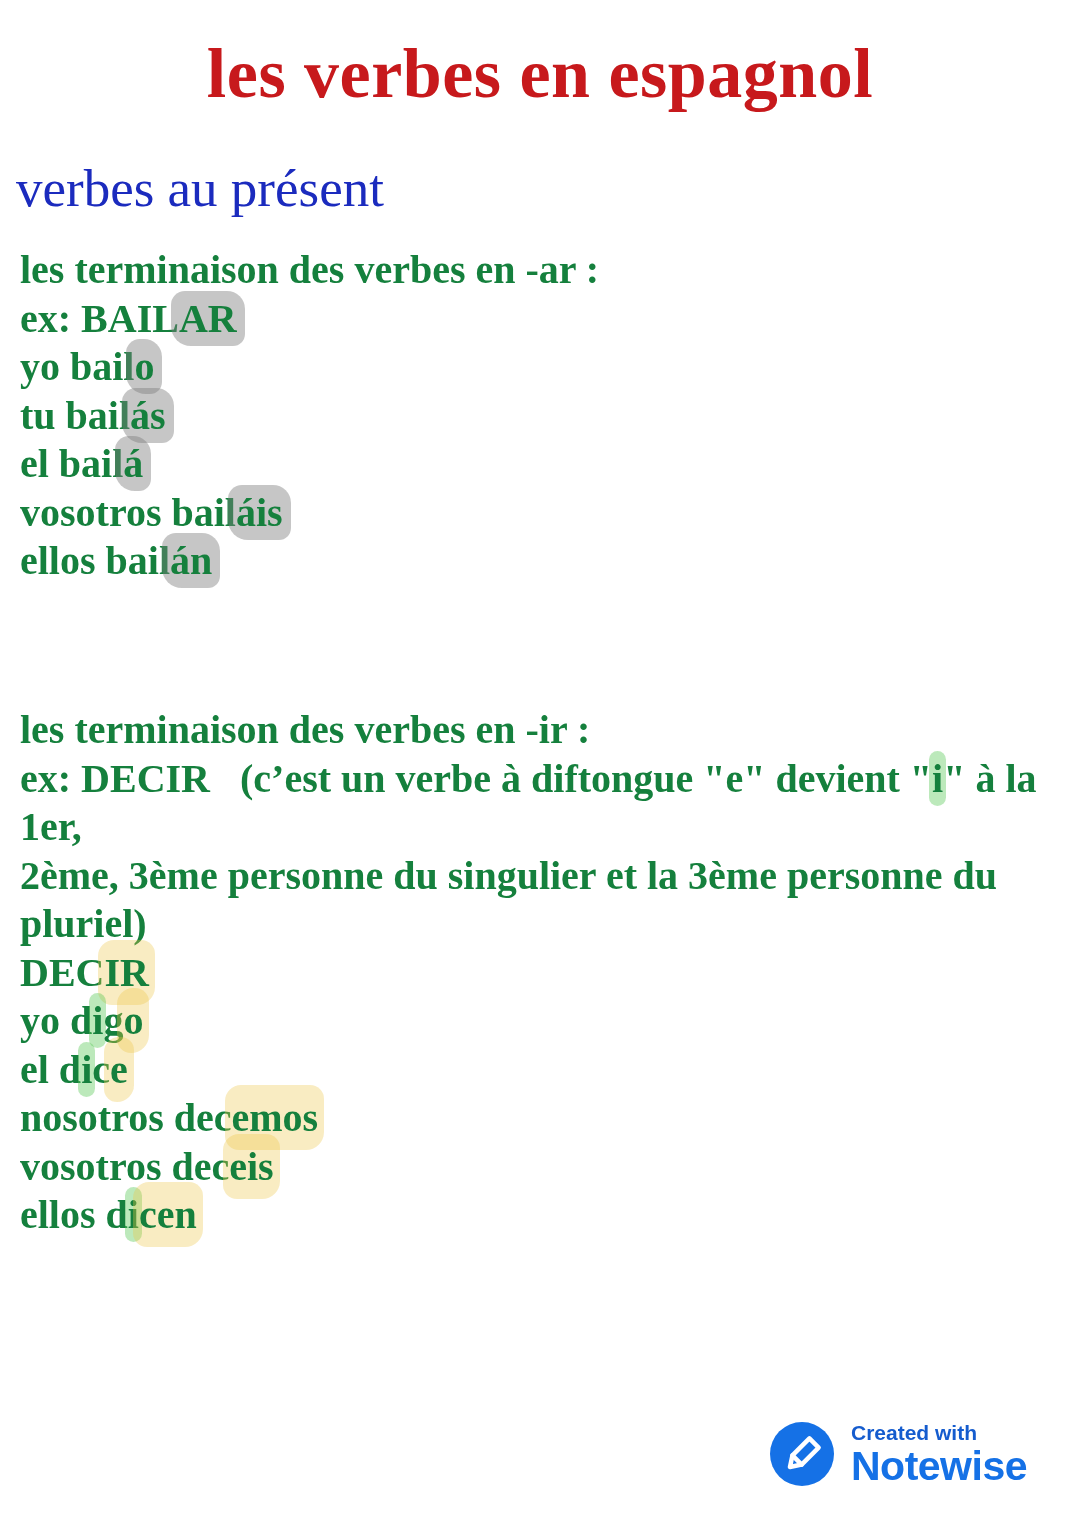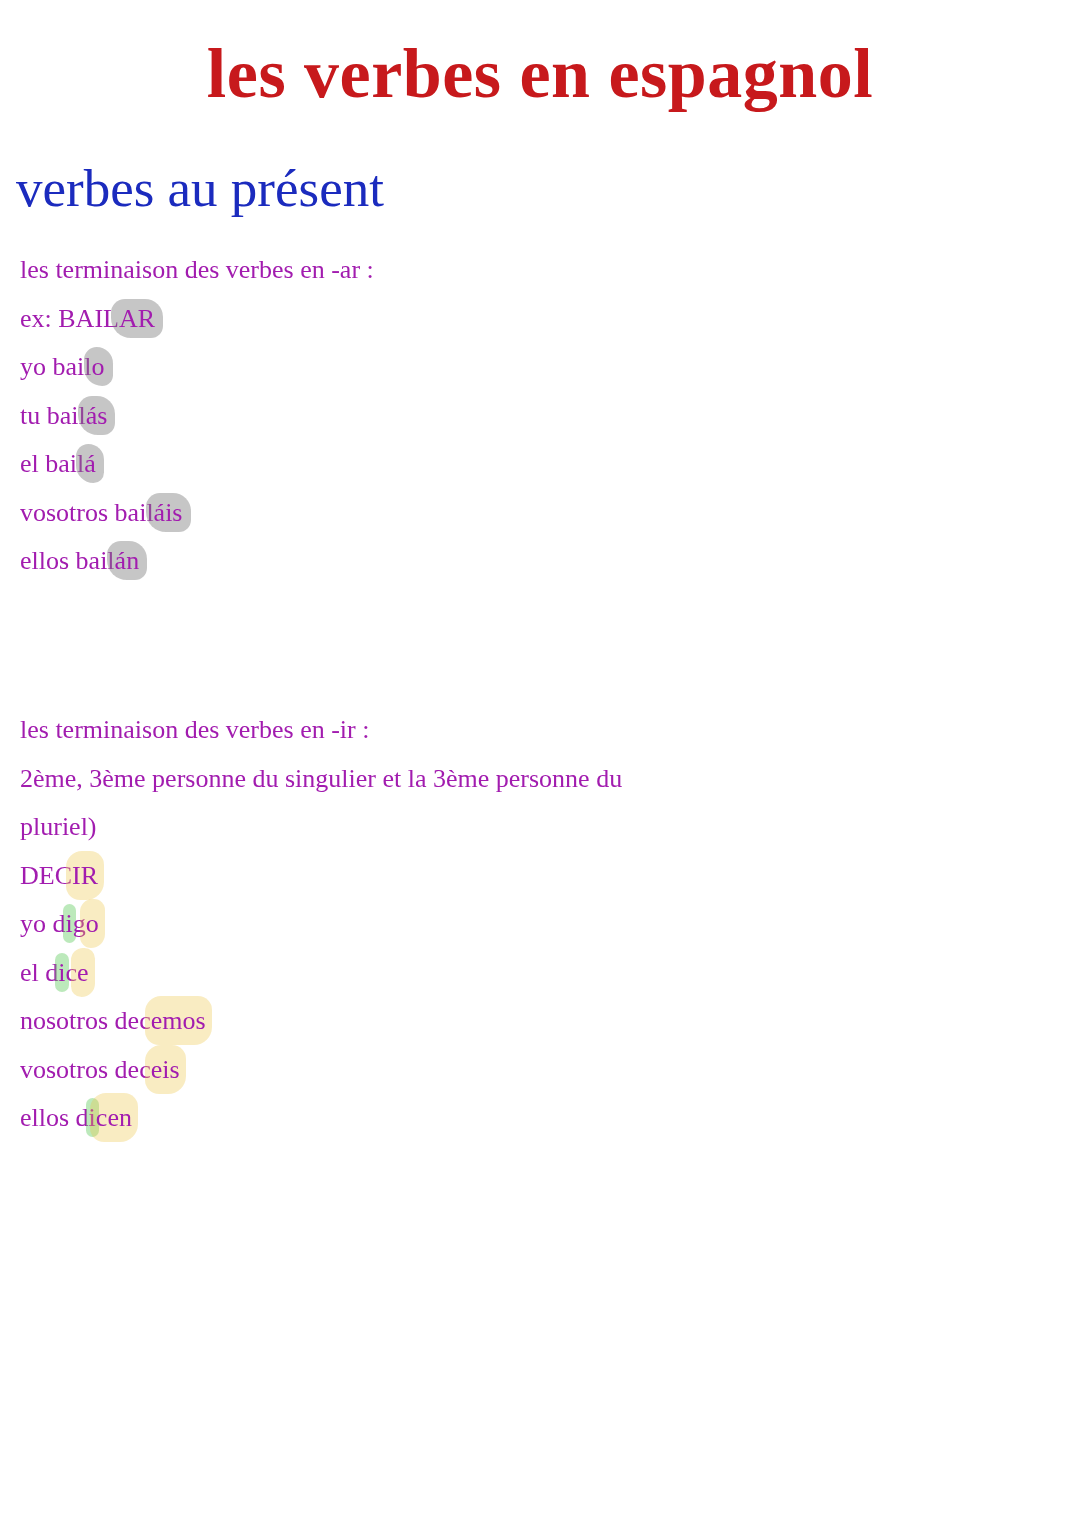--- a/index.html
+++ b/index.html
@@ -32,24 +32,24 @@
     top: 158px;
     left: 16px;
     margin: 0;
     font-size: 53px;
     font-weight: 400;
     color: #1b2bbe;
   }
   .body-text {
     position: absolute;
     left: 20px;
-    font-size: 26px;
+    font-size: 40px;
     line-height: 48.5px;
-    color: #a21caf;
-    font-weight: 400;
+    color: #15803d;
+    font-weight: 700;
   }
   .section-ar { top: 246px; }
   .section-ir { top: 706px; }
   .line { white-space: pre-wrap; }
   .hl {
     display: inline;
   }
   .hl-gray {
     background: rgba(126, 126, 126, 0.44);
     padding: 5px 8px;
@@ -107,24 +107,40 @@
       <div class="line"><span>ex: BAIL</span><span class="hl hl-gray">AR</span></div>
       <div class="line"><span>yo bail</span><span class="hl hl-gray">o</span></div>
       <div class="line"><span>tu bail</span><span class="hl hl-gray">ás</span></div>
       <div class="line"><span>el bail</span><span class="hl hl-gray">á</span></div>
       <div class="line"><span>vosotros bail</span><span class="hl hl-gray">áis</span></div>
       <div class="line"><span>ellos bail</span><span class="hl hl-gray">án</span></div>
     </div>
 
   <div class="body-text section-ir">
       <div class="line"><span>les terminaison des verbes en -ir :</span></div>
+      <div class="line"><span>ex: DECIR   (c’est un verbe à diftongue "e" devient "</span><span class="hl hl-green">i</span><span>" à la 1er,</span></div>
       <div class="line"><span>2ème, 3ème personne du singulier et la 3ème personne du</span></div>
       <div class="line"><span>pluriel)</span></div>
       <div class="line"><span>DEC</span><span class="hl hl-yellow">IR</span></div>
       <div class="line"><span>yo d</span><span class="hl hl-green">i</span><span>g</span><span class="hl hl-yellow">o</span></div>
       <div class="line"><span>el d</span><span class="hl hl-green">i</span><span>c</span><span class="hl hl-yellow">e</span></div>
       <div class="line"><span>nosotros dec</span><span class="hl hl-yellow">emos</span></div>
       <div class="line"><span>vosotros dec</span><span class="hl hl-yellow">eis</span></div>
       <div class="line"><span>ellos d</span><span class="hl hl-green">i</span><span class="hl hl-yellow">cen</span></div>
     </div>
 
+  <div class="footer-logo">
+    <span style="display:inline-flex;">
+      <svg width="64" height="64" viewBox="0 0 64 64" aria-hidden="true">
+        <circle cx="32" cy="32" r="32" fill="#1571e6"></circle>
+        <g transform="rotate(45 32 33)" stroke="#ffffff" stroke-width="4.5" fill="none" stroke-linejoin="round" stroke-linecap="round">
+          <path d="M25.5 16 L38.5 16 L38.5 40 L32 50 L25.5 40 Z"></path>
+          <path d="M25.5 40 L38.5 40"></path>
+        </g>
+      </svg>
+    </span>
+    <div class="logo-text">
+      <div class="created-with">Created with</div>
+      <div class="brand">Notewise</div>
+    </div>
+  </div>
 
 </div>
 
 </body></html>

